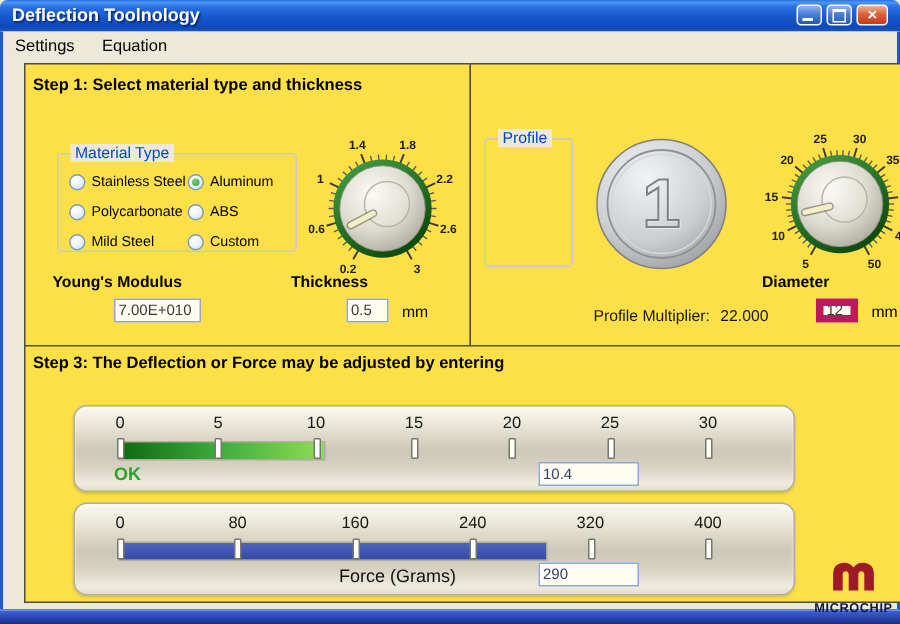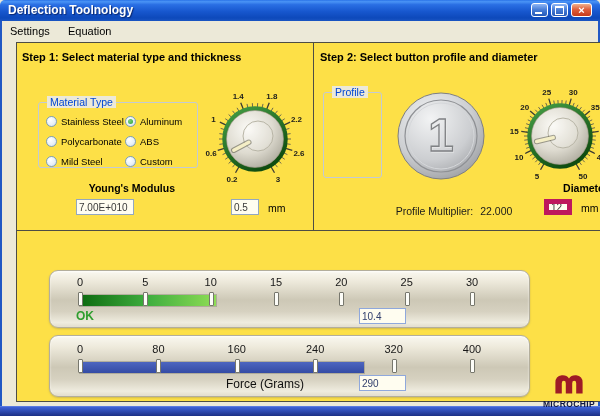--- a/index.html
+++ b/index.html
@@ -48,21 +48,21 @@
     background:radial-gradient(circle at 35% 30%,#ffffff 0%,#e9f1f8 55%,#cfdcea 100%);flex:0 0 auto;position:relative;}
   .radio.selected::after{content:"";position:absolute;left:2px;top:2px;width:5px;height:5px;border-radius:50%;
     background:radial-gradient(circle at 35% 35%,#7cd27c,#2f9e2f);}
   .radio-label{margin-left:4px;font-size:9.5px;color:#000;}
 
   
   .knob{position:absolute;width:112px;height:112px;}
   .coin{position:absolute;width:96px;height:96px;}
 
   
-  .field-label{position:absolute;font-size:10.5px;font-weight:bold;color:#000;text-align:right;}
+  .field-label{position:absolute;font-size:10.5px;font-weight:bold;color:#000;text-align:left;}
   .unit-label{position:absolute;font-size:10.5px;color:#000;}
   .xp-input{position:absolute;height:16px;border:1px solid #93a8c0;background:#fffdf0;
     font-family:Liberation Sans, sans-serif;font-size:10px;color:#3a3a3a;padding:0 2px;box-sizing:border-box;}
   .xp-input.focused{border:5px solid #be185d;}
   #pm-row{position:absolute;left:60px;top:162px;width:160px;text-align:center;font-size:10.5px;color:#1a1a1a;white-space:nowrap;}
   #pm-value{margin-left:7px;}
 
   
   .gauge{position:absolute;border:1px solid #b3ae9c;border-radius:9px;box-sizing:border-box;
     background:linear-gradient(180deg,#faf8f0 0%,#eeeadc 18%,#cdc8b6 52%,#d6d1c0 72%,#efecdf 92%,#e2ddcd 100%);
@@ -72,21 +72,21 @@
   .gauge-bar{position:absolute;height:11px;box-shadow:0 0 0 1px rgba(70,70,55,.25);}
   .g1 .gauge-bar{top:24px;} .g2 .gauge-bar{top:26px;}
   .tick-label{position:absolute;width:34px;margin-left:-17px;text-align:center;font-size:11px;color:#181818;}
   .g1 .tick-label{top:5px;} .g2 .tick-label{top:7px;}
   .tick-mark{position:absolute;width:3px;height:12px;margin-left:-2px;background:#fdfdf8;border:1px solid #77776d;border-radius:1px;box-sizing:content-box;}
   .g1 .tick-mark{top:21px;} .g2 .tick-mark{top:23px;}
   .gauge-status{position:absolute;left:26px;top:38px;color:#2f9e2f;font-weight:bold;font-size:12px;}
   .gauge-caption{position:absolute;text-align:center;font-size:12px;color:#101010;}
   .g1 .gauge-caption{left:135px;top:39px;width:170px;}
   .g2 .gauge-caption{left:130px;top:41px;width:170px;}
-  .gauge-input{position:absolute;left:309px;width:47px;height:16px;border:1px solid #8fa8dc;background:#fffdf0;
+  .gauge-input{position:absolute;left:309px;width:67px;height:16px;border:1px solid #8fa8dc;background:#fffdf0;
     font-family:inherit;font-size:10px;color:#33406e;padding:0 2px;box-sizing:border-box;}
   .g1 .gauge-input{top:37px;} .g2 .gauge-input{top:39px;}
 
   
   #logo{position:absolute;left:540px;top:372px;width:58px;text-align:center;z-index:5;}
   #logo-text{font-size:8.5px;font-weight:bold;color:#101740;letter-spacing:.4px;margin-top:-1px;}
 </style>
 </head>
 <body>
 
@@ -199,26 +199,26 @@
           <circle cx="56" cy="56" r="30.5" fill="none" stroke="url(#kr1)" stroke-width="4.5"></circle>
           <circle cx="56" cy="56" r="28.5" fill="url(#kb1)" stroke="#8f8d80" stroke-width="0.6"></circle>
           <circle cx="59" cy="53" r="15" fill="rgba(255,255,255,0.12)" stroke="#b8b5a6" stroke-width="1"></circle>
           <line x1="49.81119224546773" y1="59.270880397911434" x2="34.781230555889366" y2="67.21444707855349" stroke="rgba(60,58,40,.45)" stroke-width="5.5" stroke-linecap="round"></line>
           <line x1="49.81119224546773" y1="59.270880397911434" x2="34.781230555889366" y2="67.21444707855349" stroke="#f4eec6" stroke-width="3.5" stroke-linecap="round"></line>
         </svg></div>
 
     <div class="field-label" style="left:18px;top:139px;width:140px;">Young's Modulus</div>
     <input class="xp-input" style="left: 59px; top: 156px; width: 58px;" value="7.00E+010">
 
+    <div class="field-label" style="left:177px;top:139px;width:100px;">Thickness</div>
     <input class="xp-input" style="left: 214px; top: 156px; width: 28px;" value="0.5">
     <span class="unit-label" style="left:251px;top:159px;">mm</span>
   </div>
 
   <div class="panel" id="panel2">
-    <div class="step-heading" style="left:6px;top:8px;">Step 2: Select button profile and diameter</div>
 
     <div class="groupbox" style="left:9px;top:49px;width:59px;height:86px;">
       <span class="groupbox-label">Profile</span>
     </div>
 
     <div class="coin" style="left:79px;top:45px;"><svg width="96" height="96" viewBox="0 0 96 96">
           <defs>
             <radialGradient id="cg3" cx="38%" cy="30%" r="80%">
        <stop offset="0%" stop-color="#f2f3f4"></stop>
               <stop offset="60%" stop-color="#ccced1"></stop>
@@ -310,20 +310,21 @@
     <div id="pm-row">
       <span>Profile Multiplier:</span><span id="pm-value">22.000</span>
     </div>
 
     <div class="field-label" style="left:194px;top:139px;width:100px;">Diameter</div>
     <input class="xp-input focused" style="left: 230px; top: 156px; width: 28px;" value="12">
     <span class="unit-label" style="left:267px;top:159px;">mm</span>
   </div>
 
   <div class="panel" id="panel3">
+    <div class="step-heading" style="left:5px;top:5px;">Step 3: The Deflection or Force may be adjusted by entering</div>
 
     <div class="gauge g1" id="gauge-deflection">
         <div class="gauge-bar" style="left: 30px; width: 135.893px; background: linear-gradient(90deg, rgb(13, 106, 16), rgb(63, 174, 63), rgb(143, 221, 85));"></div>
       <div class="gauge-status">OK</div>
       <input class="gauge-input" value="10.4" style="">
     <div class="tick-label" style="left: 30px;">0</div>
         <div class="tick-mark" style="left: 30px;"></div>
         <div class="tick-label" style="left: 95.3333px;">5</div>
         <div class="tick-mark" style="left: 95.3333px;"></div>
         <div class="tick-label" style="left: 160.667px;">10</div>

